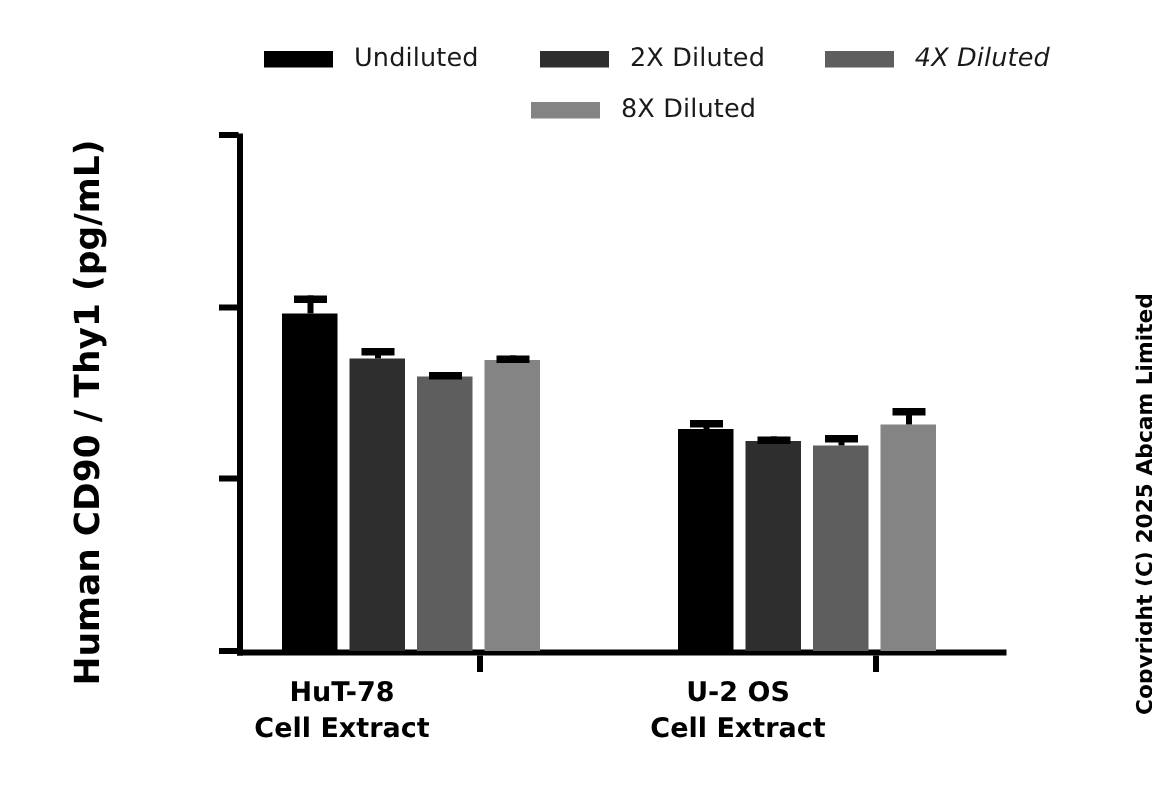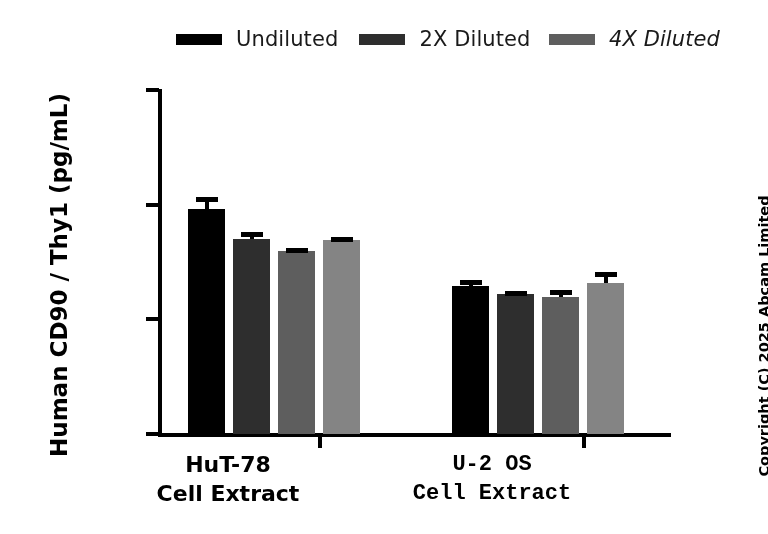--- a/index.html
+++ b/index.html
@@ -47,21 +47,21 @@
   .legend-item.li1 { width: 184px; padding-left: 10px; align-items: center; }
   .legend-item.li2 { width: 180px; padding-left: 16px; font-style: italic; }
   .legend-item.li3 { width: 184px; padding-left: 194px; }
   .legend-swatch {
     width: 46px;
     height: 11px;
     flex: none;
   }
   .legend-label {
     margin-left: 14px;
-    font-size: 21px;
+    font-size: 17px;
     color: #1a1a1a;
     letter-spacing: 0.1px;
     white-space: nowrap;
   }
 
   
   .plot {
     position: absolute;
     left: 0; top: 0;
     width: 768px;
@@ -143,21 +143,21 @@
     font-weight: bold;
     color: #000;
     letter-spacing: 0px;
   }
 
   .xgroup {
     position: absolute;
     top: 450px;
     width: 200px;
     text-align: center;
-    font-size: 22px;
+    font-size: 18px;
     font-weight: bold;
     color: #000;
     line-height: 1.32;
   }
   .xgroup .l2 { display: block; }
 
   .copyright {
     position: absolute;
     left: 604px;
     top: 328px;
@@ -181,20 +181,26 @@
         <span class="legend-swatch" style="background:#000000"></span>
         <span class="legend-label">Undiluted</span>
       </div>
       <div class="legend-item li1">
         <span class="legend-swatch" style="background:#2e2e2e"></span>
         <span class="legend-label">2X Diluted</span>
       </div>
       <div class="legend-item li2">
         <span class="legend-swatch" style="background:#5e5e5e"></span>
         <span class="legend-label">4X Diluted</span>
+      </div>
+    </div>
+    <div class="legend-row">
+      <div class="legend-item li3">
+        <span class="legend-swatch" style="background:#848484"></span>
+        <span class="legend-label">8X Diluted</span>
       </div>
     </div>
   </div>
 
   <div class="plot">
 
     <div class="axis-y-line"></div>
     <div class="axis-x-line"></div>
 
     <div id="yticks-layer">
@@ -237,20 +243,20 @@
         <div class="xtick" style="left: 318px;"></div>
         <div class="xtick" style="left: 582px;"></div>
       </div>
 
     <div class="ylabel">Human CD90 / Thy1 (pg/mL)</div>
 
     <div class="xgroup" style="left:128px;">
       <span>HuT-78</span>
       <span class="l2">Cell Extract</span>
     </div>
-    <div class="xgroup" style="left:392px;font-family:Liberation Mono, monospace;">
+    <div class="xgroup" style="left:392px;">
       <span>U-2 OS</span>
       <span class="l2">Cell Extract</span>
     </div>
 
     <div class="copyright">Copyright (C) 2025 Abcam Limited</div>
   </div>
 </div>
 
 </body></html>

